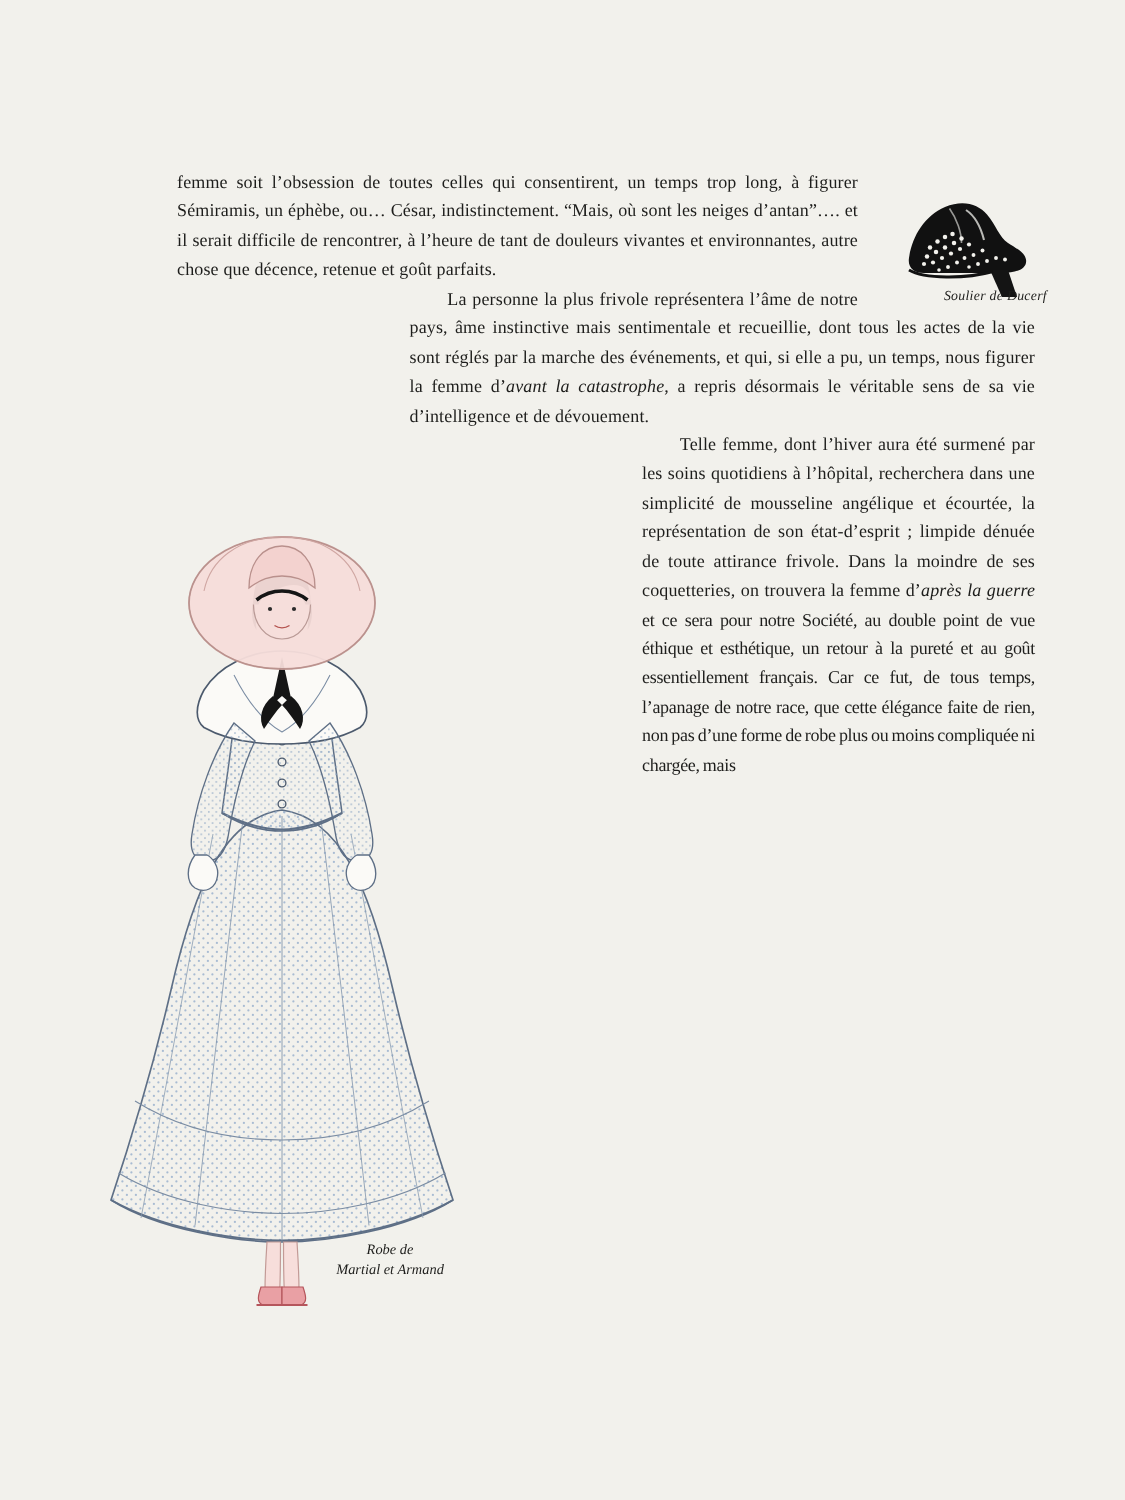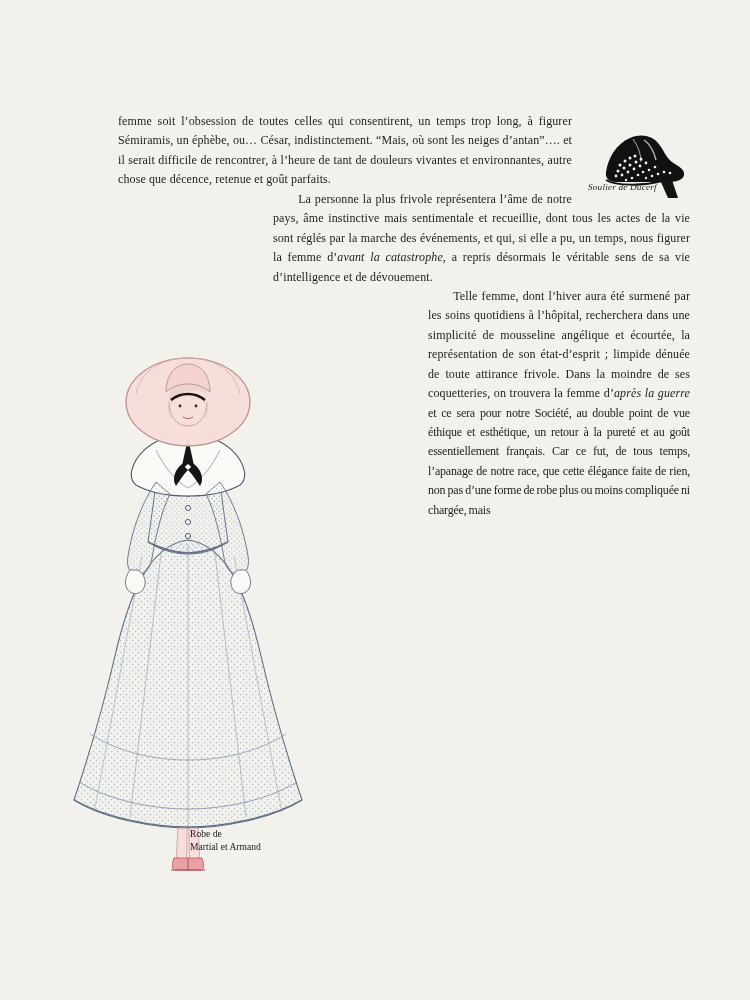--- a/index.html
+++ b/index.html
@@ -70,44 +70,45 @@
   .shoe-fig {
     position: absolute;
     left: 586px;
     top: 110px;
     width: 112px;
     height: 100px;
   }
   .shoe-caption {
     position: absolute;
     left: 588px;
-    top: 182px;
+    top: 192px;
     width: 110px;
-    text-align: left;
+    text-align: right;
     font-family: "Liberation Serif", serif;
     font-style: italic;
     font-size: 9.2px;
     color: #1d1d1b;
     letter-spacing: 0.2px;
   }
 
   
   .dress-fig {
     position: absolute;
     left: 38px;
     top: 330px;
     width: 300px;
     height: 545px;
   }
   .dress-caption {
     position: absolute;
     left: 190px;
     top: 828px;
     width: 140px;
-    text-align: left;
+    text-align: center;
+    font-style: italic;
     font-size: 9.6px;
     line-height: 1.35;
     color: #1d1d1b;
   }
 </style>
 </head>
 <body>
 
 <div class="page">
 

